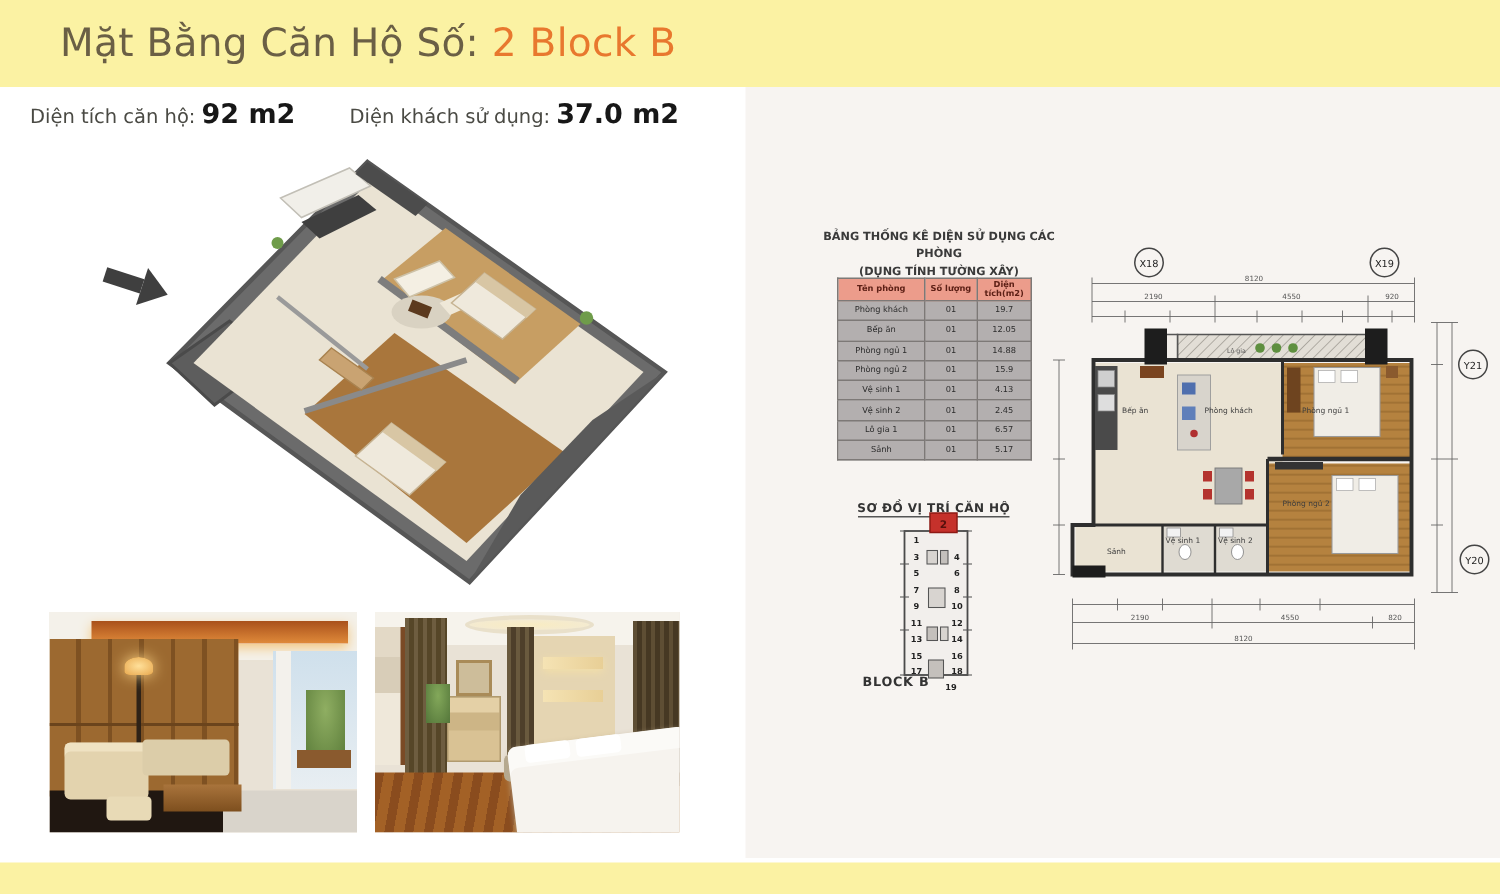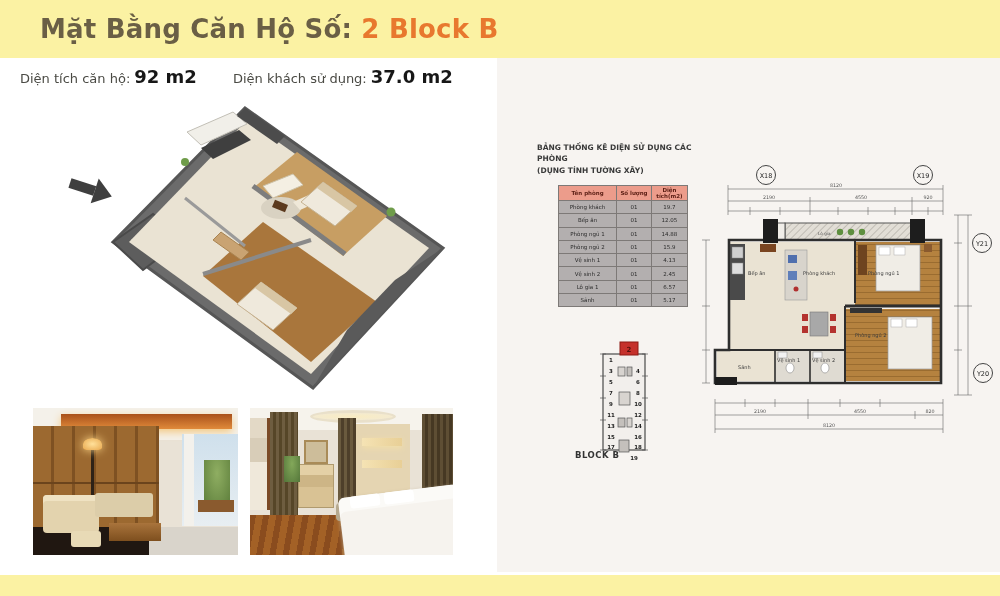--- a/index.html
+++ b/index.html
@@ -4,34 +4,34 @@
 <style>
   html,body{margin:0;padding:0;background:#ffffff;}
   *{box-sizing:border-box;font-family:"DejaVu Sans","Liberation Sans",sans-serif;}
   .page{position:relative;width:1000px;height:596px;background:#ffffff;overflow:hidden;}
 
   
   .band-top{position:absolute;left:0;top:0;width:1000px;height:58px;background:#FBF2A3;}
   .band-bottom{position:absolute;left:0;top:575px;width:1000px;height:21px;background:#FBF2A3;}
 
   .page-title{position:absolute;left:40px;top:0;height:76px;line-height:58px;
-    font-size:26px;font-weight:bold;color:#6A5F45;letter-spacing:.2px;white-space:nowrap;}
+    font-size:26px;font-weight:normal;color:#6A5F45;letter-spacing:.2px;white-space:nowrap;}
   .page-title .hl{color:#E8782E;}
 
   
   .stats{position:absolute;left:20px;top:66px;height:26px;white-space:nowrap;}
   .stat{position:absolute;top:0;text-align:center;}
   .stat .lbl{font-size:13px;color:#4a4a44;}
   .stat .val{font-size:18px;font-weight:bold;color:#171717;margin-left:4px;}
   .stat1{left:0;}
   .stat2{left:213px;}
 
   
   .right-panel{position:absolute;left:497px;top:58px;width:503px;height:514px;background:#F7F4F1;}
-  .tbl-title{position:absolute;left:40px;top:84px;width:178px;text-align:left;
+  .tbl-title{position:absolute;left:40px;top:94px;width:178px;text-align:center;
     font-size:7.5px;font-weight:bold;color:#3a3a3a;line-height:1.5;}
   table.roomtbl{position:absolute;left:61px;top:127px;width:130px;border-collapse:collapse;
     font-size:5.5px;color:#2c2c2c;border:1.5px solid #6f6b6a;}
   table.roomtbl th{background:#EC9C8B;color:#5d2016;font-weight:bold;height:15px;border:1px solid #7d7977;}
   table.roomtbl td{background:#B3AFAF;height:13.3px;text-align:center;border:1px solid #7d7977;}
   table.roomtbl td.c1{width:45%;}
   table.roomtbl td.c2{width:27%;}
   table.roomtbl td.c3{width:28%;}
 
   .loc-title{position:absolute;left:58px;top:268px;width:135px;text-align:center;}
@@ -203,20 +203,21 @@
             <td class="c3">6.57</td>
           </tr>
       <tr>
             <td class="c1">Sảnh</td>
             <td class="c2">01</td>
             <td class="c3">5.17</td>
           </tr>
     </tbody>
       </table>
 
+    <div class="loc-title"><span>SƠ ĐỒ VỊ TRÍ CĂN HỘ</span></div>
 
     <svg class="building-svg" width="70" height="128" viewBox="0 0 70 128">
       <rect x="13" y="14" width="42" height="96" fill="#f2efec" stroke="#4a4a4a" stroke-width="1.2"></rect>
       <rect x="30" y="2" width="18" height="13" fill="#C5312B" stroke="#8e1a15" stroke-width="1"></rect>
       <text x="39" y="12" font-size="7" font-weight="bold" fill="#57100c" text-anchor="middle">2</text>
 
       <rect x="28" y="27" width="7" height="9" fill="#d8d4d0" stroke="#555" stroke-width=".7"></rect>
       <rect x="37" y="27" width="5" height="9" fill="#c4c0bc" stroke="#555" stroke-width=".7"></rect>
       <rect x="29" y="52" width="11" height="13" fill="#d8d4d0" stroke="#555" stroke-width=".7"></rect>
       <rect x="28" y="78" width="7" height="9" fill="#c4c0bc" stroke="#555" stroke-width=".7"></rect>

